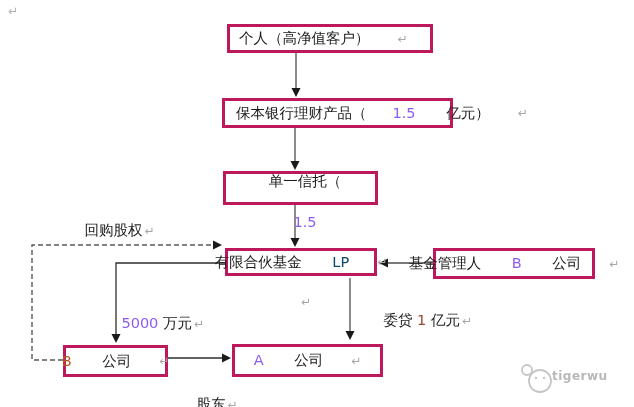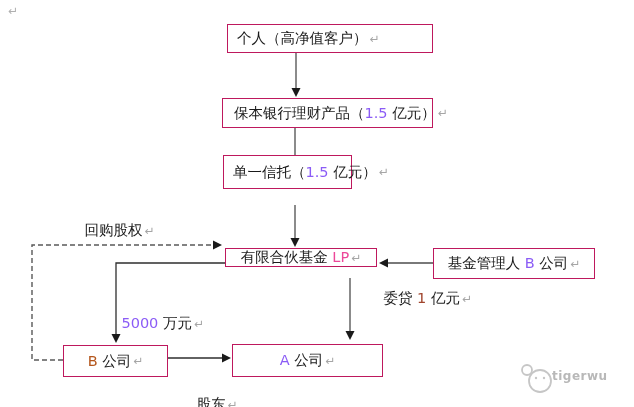--- a/index.html
+++ b/index.html
@@ -4,30 +4,30 @@
 <style>
   html,body{margin:0;padding:0;background:#ffffff;}
   .stage{
     position:relative;width:634px;height:407px;background:#ffffff;overflow:hidden;
     font-family:"DejaVu Sans","Liberation Sans",sans-serif;
     color:#1a1a1a;font-size:14.5px;
   }
   .lines{position:absolute;left:0;top:0;width:634px;height:407px;}
   .box{
     position:absolute;display:flex;align-items:center;
-    border:1px solid #be185d;background:#ffffff;box-sizing:border-box;
-    white-space:pre;line-height:1;
+    border:3px solid #be185d;background:#ffffff;box-sizing:border-box;
+    white-space:pre;line-height:1;gap:26px;
   }
   .box.left{justify-content:flex-start;padding-left:9px;}
   .box.center{justify-content:center;}
   .lbl{position:absolute;white-space:pre;line-height:1;}
   .c-navy{color:#8b5cf6;}
   .c-orange{color:#b4561c;}
   .c-red{color:#a0452d;}
-  .c-gray{color:#ec4899;}
+  .c-gray{color:#0c4a6e;}
   .pilcrow{color:#a6a6a6;font-size:12px;margin-left:2px;}
   .spaced{letter-spacing:2px;}
   .watermark{
     position:absolute;left:552px;top:369px;
     font-size:12px;font-weight:bold;color:#b8b8b8;letter-spacing:0.5px;
   }
   .anchor-mark{position:absolute;left:8px;top:4px;color:#b0b0b0;font-size:12px;}
 </style>
 </head>
 <body>
@@ -67,29 +67,29 @@
       <circle cx="544" cy="378" r="1.2" fill="#c6c6c6" stroke="none"></circle>
     </g>
   </svg>
 
   <span class="anchor-mark">↵</span>
 
   <div class="box left" style="left:227px;top:24px;width:206px;height:29px;">
     <span>个人（高净值客户）</span><span class="pilcrow">↵</span>
   </div>
 
-  <div class="box left" style="left:222px;top:98px;width:211px;height:30px;padding-left:11px;">
+  <div class="box left" style="left:222px;top:98px;width:231px;height:30px;padding-left:11px;">
     <span>保本银行理财产品（</span><span class="c-navy">1.5</span><span> 亿元）</span><span class="pilcrow">↵</span>
   </div>
 
-  <div class="box left" style="left:223px;top:155px;width:129px;height:34px;">
+  <div class="box left" style="left:223px;top:171px;width:155px;height:34px;flex-direction:column;">
     <span>单一信托（</span><span class="c-navy">1.5</span><span> 亿元）</span><span class="pilcrow">↵</span>
   </div>
 
-  <div class="box center" style="left:225px;top:248px;width:152px;height:19px;">
+  <div class="box center" style="left:225px;top:248px;width:152px;height:28px;">
     <span>有限合伙基金 </span><span class="c-gray">LP</span><span class="pilcrow">↵</span>
   </div>
 
   <div class="box center" style="left:433px;top:248px;width:162px;height:31px;">
     <span>基金管理人 </span><span class="c-navy">B</span><span> 公司</span><span class="pilcrow">↵</span>
   </div>
 
   <div class="box center" style="left:63px;top:345px;width:105px;height:32px;">
     <span class="c-orange">B</span><span> 公司</span><span class="pilcrow">↵</span>
   </div>
@@ -99,21 +99,21 @@
   </div>
 
   <div class="lbl" style="left:66px;top:208px;">
     <span>回购股权</span><span class="pilcrow">↵</span>
   </div>
 
   <div class="lbl" style="left:103px;top:301px;">
     <span class="c-navy">5000</span><span> 万元</span><span class="pilcrow">↵</span>
   </div>
 
-  <div class="lbl" style="left:365px;top:276px;text-align:center;">
+  <div class="lbl" style="left:365px;top:298px;text-align:center;">
     <span>委贷 </span><span class="c-red">1</span><span> 亿元</span><span class="pilcrow">↵</span>
   </div>
 
   <div class="lbl" style="left:178px;top:382px;">
     <span>股东</span><span class="pilcrow">↵</span>
   </div>
 
   <div class="watermark">tigerwu</div>
 
 </div>

